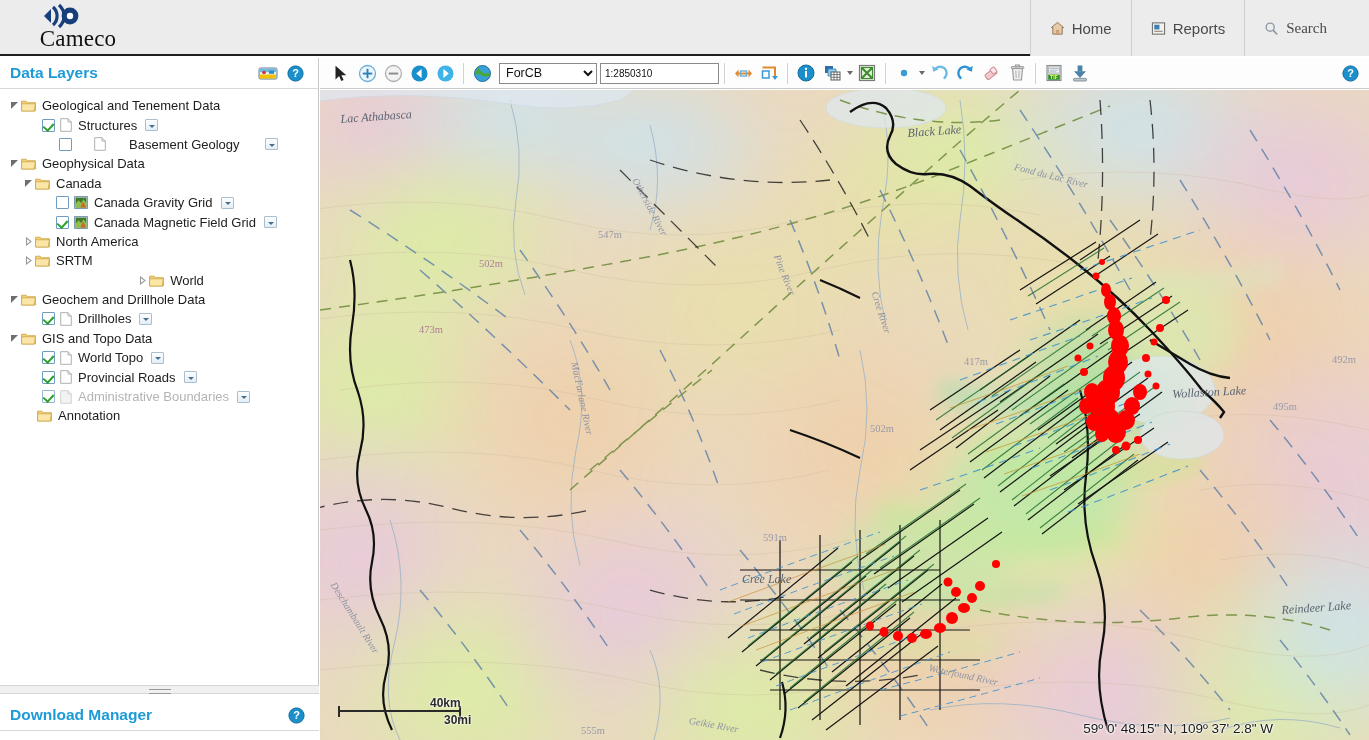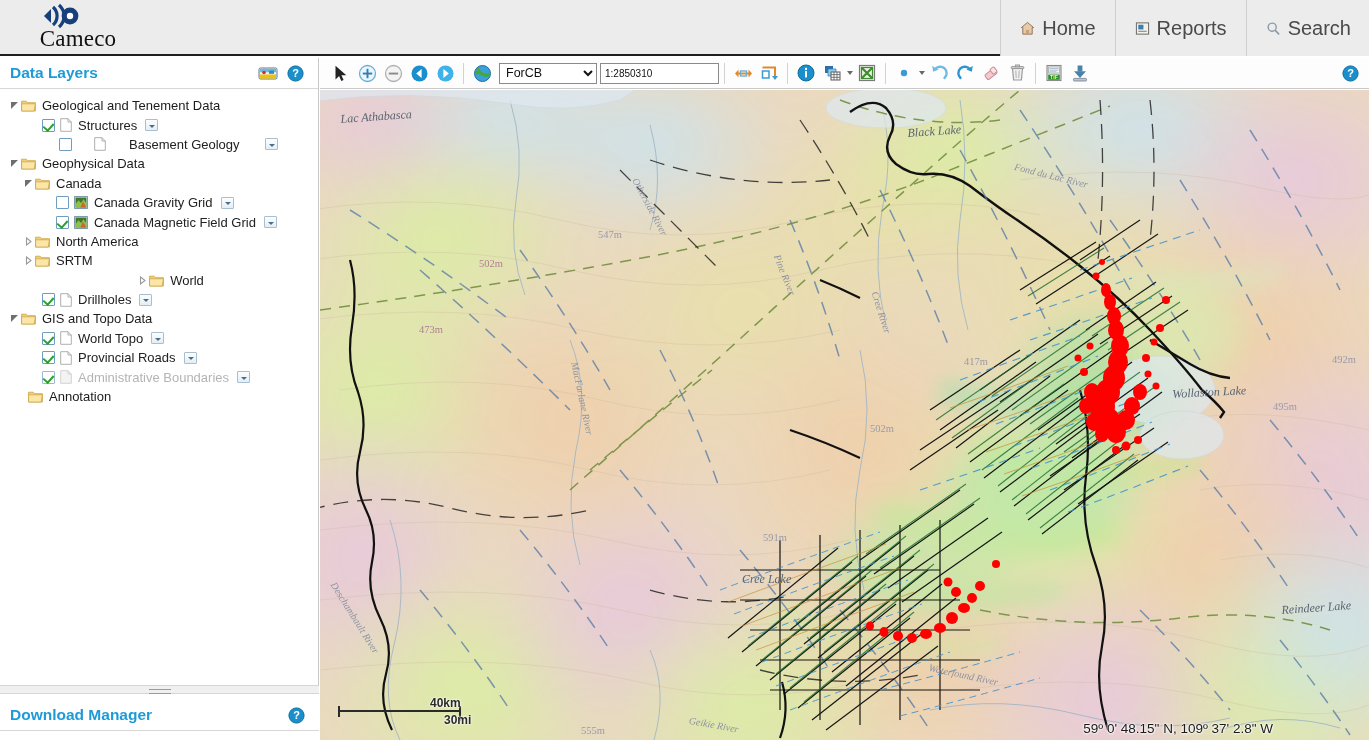--- a/index.html
+++ b/index.html
@@ -40,25 +40,25 @@
   .topnav {
     position: absolute; right: 0; top: 0;
     height: 56px;
     display: flex; align-items: stretch;
   }
   .topnav-item {
     display: flex; align-items: center; gap: 7px;
     padding: 0 19px;
     border-left: 1px solid #cfcfcf;
     color: #4a4a4a;
-    font-size: 20px;
+    font-size: 15px;
     cursor: pointer;
     background: #ececec;
   }
-  .topnav-item:last-child { padding-right: 18px; }
+  .topnav-item:last-child { padding-right: 42px; font-family: Liberation Serif, serif; }
   .nav-ico { width: 15px; height: 15px; flex: 0 0 15px; }
 
   
   .leftpanel {
     position: absolute; left: 0; top: 58px;
     width: 319px; height: 682px;
     background: #ffffff;
     border-right: 1px solid #c8c8c8;
   }
   .panel-head {
@@ -470,83 +470,97 @@
           </svg>
         </div>
         <span style="display: flex; align-items: center;">
           <svg class="folder-ico" viewBox="0 0 15 13">
             <path d="M0.6 2.2 L5.2 2.2 L6.6 3.7 L14.4 3.7 L14.4 12 L0.6 12 Z" fill="#f3cf78" stroke="#c9a23f" stroke-width="0.8"></path>
             <path d="M0.6 4.8 L14.4 4.8 L13.2 12 L0.6 12 Z" fill="#fbe6a8" stroke="#c9a23f" stroke-width="0.7"></path>
           </svg>
         </span>
         <span class="tlabel folder">World</span>
       </div>
-      <div class="tnode" style="padding-left: 28px;">
-        <div class="twist"></div>
-        <div class="cbox checked"></div>
-        <span style="display: flex; align-items: center;">
-          <svg class="doc-ico" viewBox="0 0 12 14">
-            <path d="M0.7 0.7 L8 0.7 L11.3 4 L11.3 13.3 L0.7 13.3 Z" fill="#ffffff" stroke="#a7a7a7" stroke-width="0.9"></path>
-            <path d="M8 0.7 L8 4 L11.3 4" fill="none" stroke="#a7a7a7" stroke-width="0.9"></path>
-          </svg>
-        </span>
-        <span class="tlabel">Drillholes</span>
-        <div class="ddarrow"></div>
-      </div>
       <div class="tnode clickable" style="padding-left: 7px;">
         <div class="twist">
           <svg width="9" height="9" viewBox="0 0 9 9">
             <path d="M1 1 L8 1 L1 8 Z" fill="#6f6f6f"></path>
           </svg>
         </div>
         <span style="display: flex; align-items: center;">
           <svg class="folder-ico" viewBox="0 0 15 13">
             <path d="M0.6 2.2 L5.2 2.2 L6.6 3.7 L14.4 3.7 L14.4 12 L0.6 12 Z" fill="#f3cf78" stroke="#c9a23f" stroke-width="0.8"></path>
             <path d="M0.6 4.8 L14.4 4.8 L13.2 12 L0.6 12 Z" fill="#fbe6a8" stroke="#c9a23f" stroke-width="0.7"></path>
           </svg>
         </span>
-        <span class="tlabel folder">GIS and Topo Data</span>
+        <span class="tlabel folder">Geochem and Drillhole Data</span>
       </div>
       <div class="tnode" style="padding-left: 28px;">
         <div class="twist"></div>
         <div class="cbox checked"></div>
         <span style="display: flex; align-items: center;">
           <svg class="doc-ico" viewBox="0 0 12 14">
             <path d="M0.7 0.7 L8 0.7 L11.3 4 L11.3 13.3 L0.7 13.3 Z" fill="#ffffff" stroke="#a7a7a7" stroke-width="0.9"></path>
             <path d="M8 0.7 L8 4 L11.3 4" fill="none" stroke="#a7a7a7" stroke-width="0.9"></path>
           </svg>
         </span>
-        <span class="tlabel">World Topo</span>
+        <span class="tlabel">Drillholes</span>
         <div class="ddarrow"></div>
+      </div>
+      <div class="tnode clickable" style="padding-left: 7px;">
+        <div class="twist">
+          <svg width="9" height="9" viewBox="0 0 9 9">
+            <path d="M1 1 L8 1 L1 8 Z" fill="#6f6f6f"></path>
+          </svg>
+        </div>
+        <span style="display: flex; align-items: center;">
+          <svg class="folder-ico" viewBox="0 0 15 13">
+            <path d="M0.6 2.2 L5.2 2.2 L6.6 3.7 L14.4 3.7 L14.4 12 L0.6 12 Z" fill="#f3cf78" stroke="#c9a23f" stroke-width="0.8"></path>
+            <path d="M0.6 4.8 L14.4 4.8 L13.2 12 L0.6 12 Z" fill="#fbe6a8" stroke="#c9a23f" stroke-width="0.7"></path>
+          </svg>
+        </span>
+        <span class="tlabel folder">GIS and Topo Data</span>
       </div>
       <div class="tnode" style="padding-left: 28px;">
         <div class="twist"></div>
         <div class="cbox checked"></div>
         <span style="display: flex; align-items: center;">
           <svg class="doc-ico" viewBox="0 0 12 14">
             <path d="M0.7 0.7 L8 0.7 L11.3 4 L11.3 13.3 L0.7 13.3 Z" fill="#ffffff" stroke="#a7a7a7" stroke-width="0.9"></path>
             <path d="M8 0.7 L8 4 L11.3 4" fill="none" stroke="#a7a7a7" stroke-width="0.9"></path>
           </svg>
         </span>
+        <span class="tlabel">World Topo</span>
+        <div class="ddarrow"></div>
+      </div>
+      <div class="tnode" style="padding-left: 28px;">
+        <div class="twist"></div>
+        <div class="cbox checked"></div>
+        <span style="display: flex; align-items: center;">
+          <svg class="doc-ico" viewBox="0 0 12 14">
+            <path d="M0.7 0.7 L8 0.7 L11.3 4 L11.3 13.3 L0.7 13.3 Z" fill="#ffffff" stroke="#a7a7a7" stroke-width="0.9"></path>
+            <path d="M8 0.7 L8 4 L11.3 4" fill="none" stroke="#a7a7a7" stroke-width="0.9"></path>
+          </svg>
+        </span>
         <span class="tlabel">Provincial Roads</span>
         <div class="ddarrow"></div>
       </div>
       <div class="tnode" style="padding-left: 28px;">
         <div class="twist"></div>
         <div class="cbox checked dim"></div>
         <span style="display: flex; align-items: center;">
           <svg class="doc-ico" viewBox="0 0 12 14">
             <path d="M0.7 0.7 L8 0.7 L11.3 4 L11.3 13.3 L0.7 13.3 Z" fill="#f3f3f3" stroke="#cfcfcf" stroke-width="0.9"></path>
             <path d="M8 0.7 L8 4 L11.3 4" fill="none" stroke="#cfcfcf" stroke-width="0.9"></path>
           </svg>
         </span>
         <span class="tlabel dim">Administrative Boundaries</span>
         <div class="ddarrow"></div>
       </div>
-      <div class="tnode clickable" style="padding-left: 14px;">
+      <div class="tnode clickable" style="padding-left: 23px;">
         <div class="twist"></div>
         <span style="display: flex; align-items: center;">
           <svg class="folder-ico" viewBox="0 0 15 13">
             <path d="M0.6 2.2 L5.2 2.2 L6.6 3.7 L14.4 3.7 L14.4 12 L0.6 12 Z" fill="#f3cf78" stroke="#c9a23f" stroke-width="0.8"></path>
             <path d="M0.6 4.8 L14.4 4.8 L13.2 12 L0.6 12 Z" fill="#fbe6a8" stroke="#c9a23f" stroke-width="0.7"></path>
           </svg>
         </span>
         <span class="tlabel folder">Annotation</span>
       </div>
     </div>

